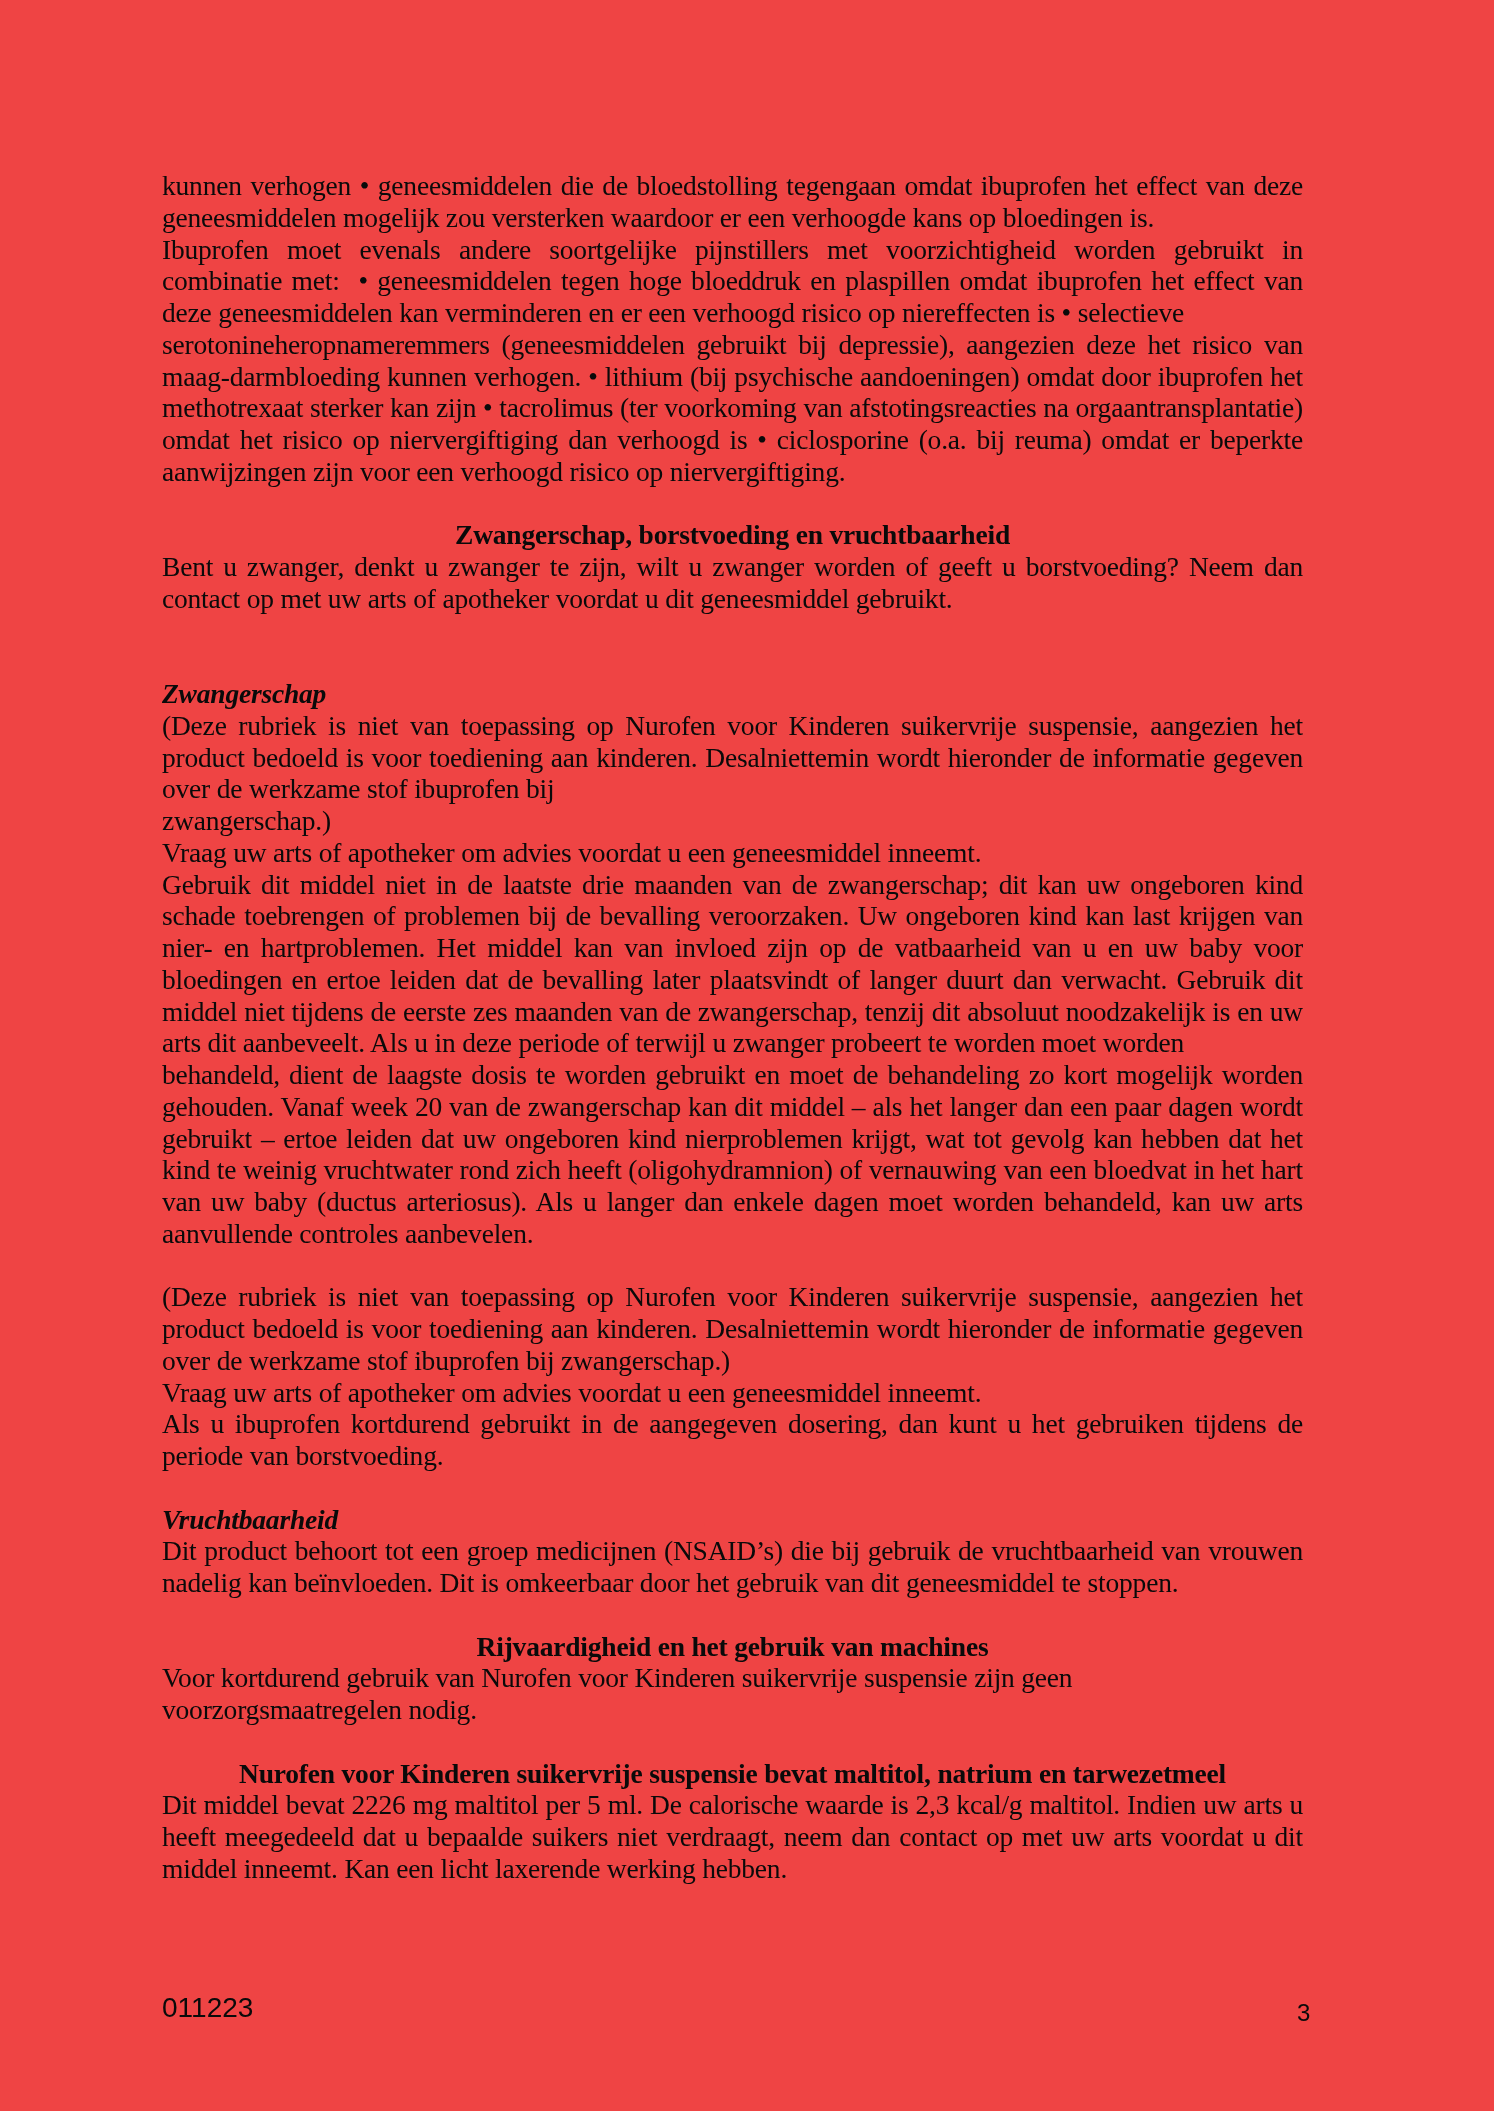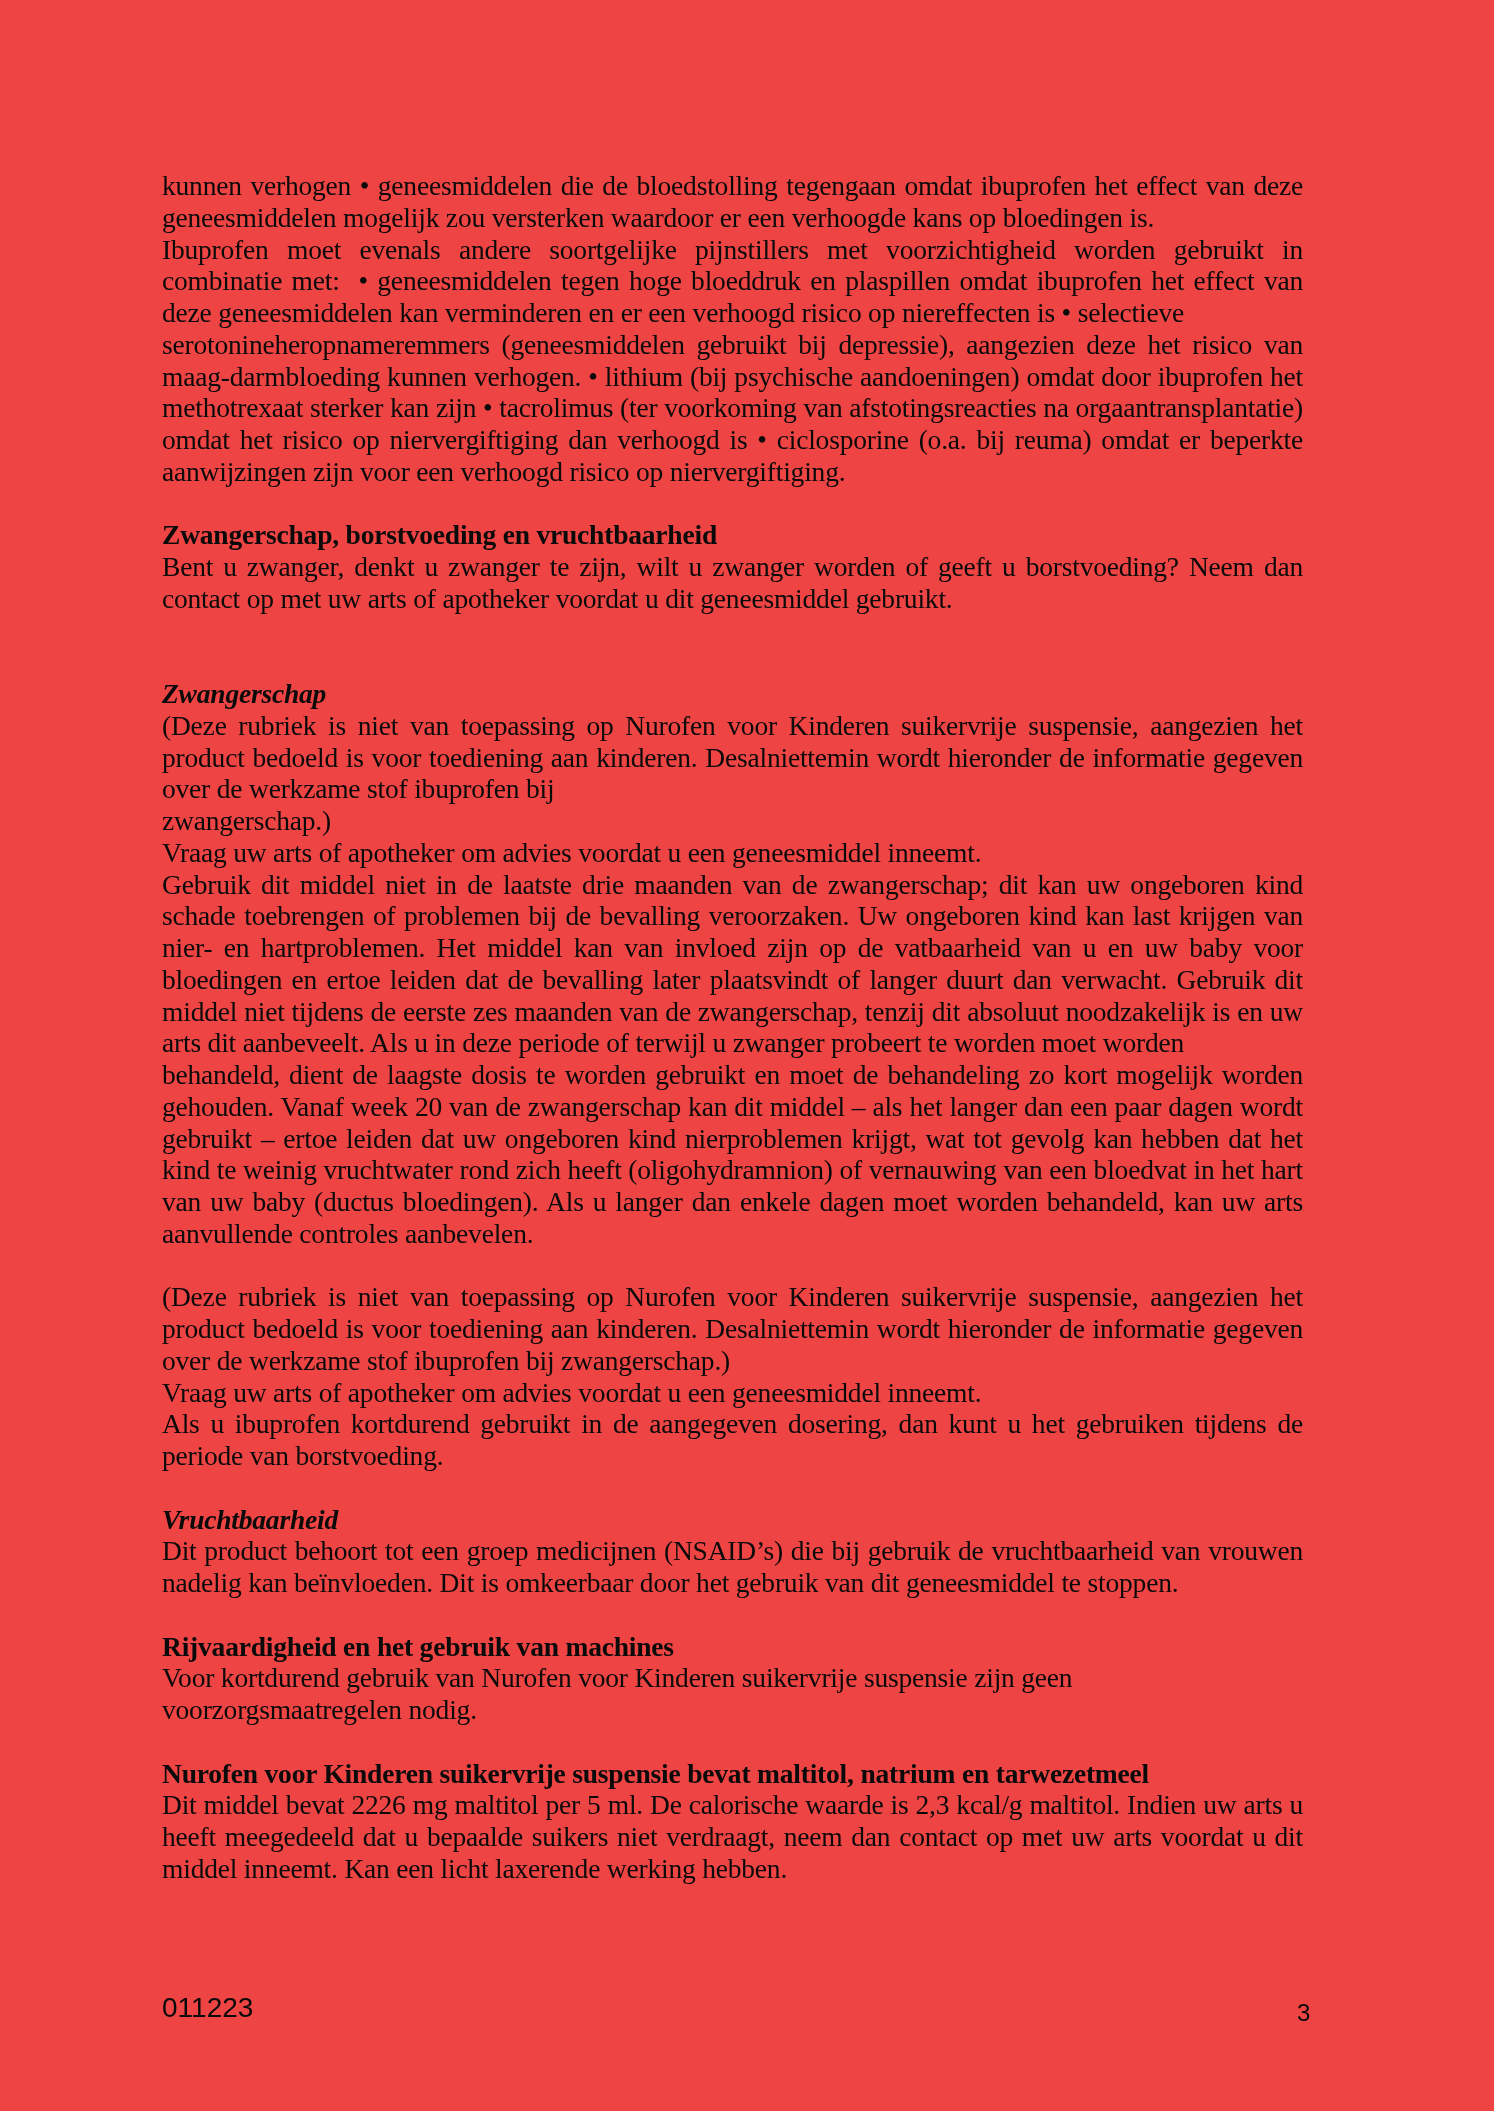--- a/index.html
+++ b/index.html
@@ -24,21 +24,21 @@
     height: 31.75px;
     line-height: 31.75px;
     font-size: 27.5px;
     white-space: nowrap;
     letter-spacing: -0.2px;
   }
   .line.j {
     text-align: justify;
     text-align-last: justify;
   }
-  .line.b { font-weight: 700; }
+  .line.b { font-weight: 700; text-align: center; }
   .line.i { font-style: italic; font-weight: bold; }
   .line.blank { }
   .footer-code {
     position: absolute;
     left: 162px; top: 1994px;
     font-family: "Liberation Sans", "DejaVu Sans", sans-serif;
     font-size: 28px;
     line-height: 1;
     color: #0a0a0a;
   }
@@ -81,21 +81,21 @@
       <div class="line j">Gebruik dit middel niet in de laatste drie maanden van de zwangerschap; dit kan uw ongeboren kind</div>
       <div class="line j">schade toebrengen of problemen bij de bevalling veroorzaken. Uw ongeboren kind kan last krijgen van</div>
       <div class="line j">nier- en hartproblemen. Het middel kan van invloed zijn op de vatbaarheid van u en uw baby voor</div>
       <div class="line j">bloedingen en ertoe leiden dat de bevalling later plaatsvindt of langer duurt dan verwacht. Gebruik dit</div>
       <div class="line j">middel niet tijdens de eerste zes maanden van de zwangerschap, tenzij dit absoluut noodzakelijk is en uw</div>
       <div class="line">arts dit aanbeveelt. Als u in deze periode of terwijl u zwanger probeert te worden moet worden</div>
       <div class="line j">behandeld, dient de laagste dosis te worden gebruikt en moet de behandeling zo kort mogelijk worden</div>
       <div class="line j">gehouden. Vanaf week 20 van de zwangerschap kan dit middel – als het langer dan een paar dagen wordt</div>
       <div class="line j">gebruikt – ertoe leiden dat uw ongeboren kind nierproblemen krijgt, wat tot gevolg kan hebben dat het</div>
       <div class="line j">kind te weinig vruchtwater rond zich heeft (oligohydramnion) of vernauwing van een bloedvat in het hart</div>
-      <div class="line j">van uw baby (ductus bloedingen). Als u langer dan enkele dagen moet worden behandeld, kan uw arts</div>
+      <div class="line j">van uw baby (ductus arteriosus). Als u langer dan enkele dagen moet worden behandeld, kan uw arts</div>
       <div class="line">aanvullende controles aanbevelen.</div>
       <div class="line blank"></div>
       <div class="line j">(Deze rubriek is niet van toepassing op Nurofen voor Kinderen suikervrije suspensie, aangezien het</div>
       <div class="line j">product bedoeld is voor toediening aan kinderen. Desalniettemin wordt hieronder de informatie gegeven</div>
       <div class="line">over de werkzame stof ibuprofen bij zwangerschap.)</div>
       <div class="line">Vraag uw arts of apotheker om advies voordat u een geneesmiddel inneemt.</div>
       <div class="line j">Als u ibuprofen kortdurend gebruikt in de aangegeven dosering, dan kunt u het gebruiken tijdens de</div>
       <div class="line">periode van borstvoeding.</div>
       <div class="line blank"></div>
       <div class="line i">Vruchtbaarheid</div>

